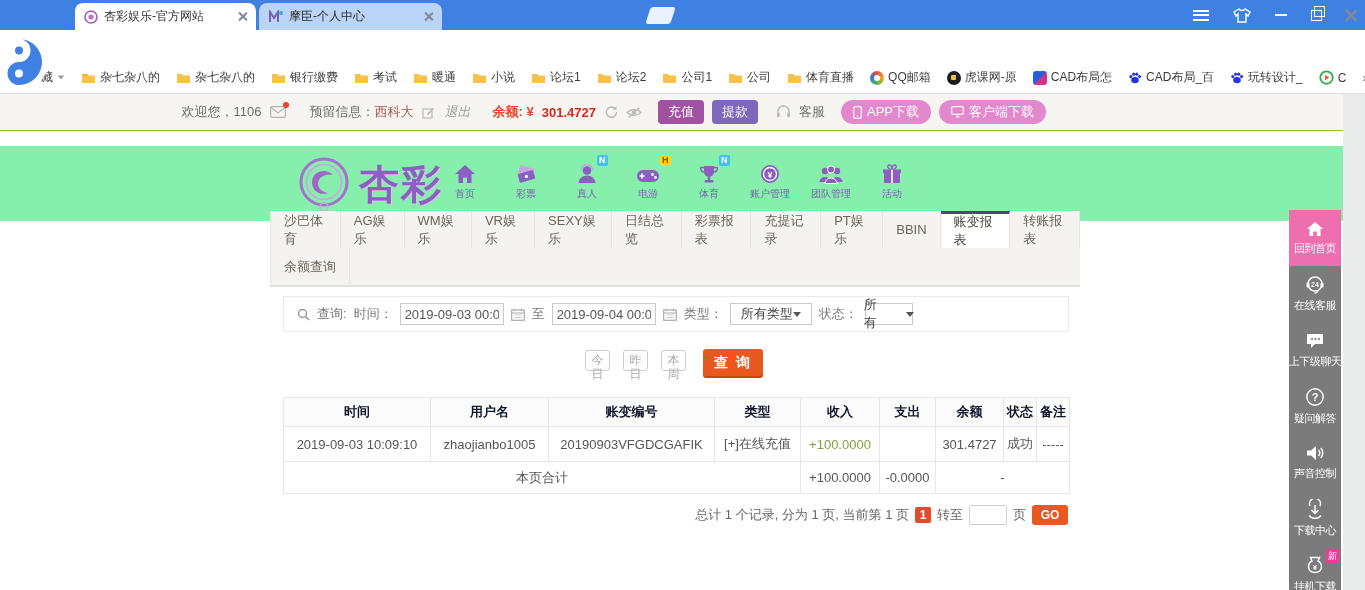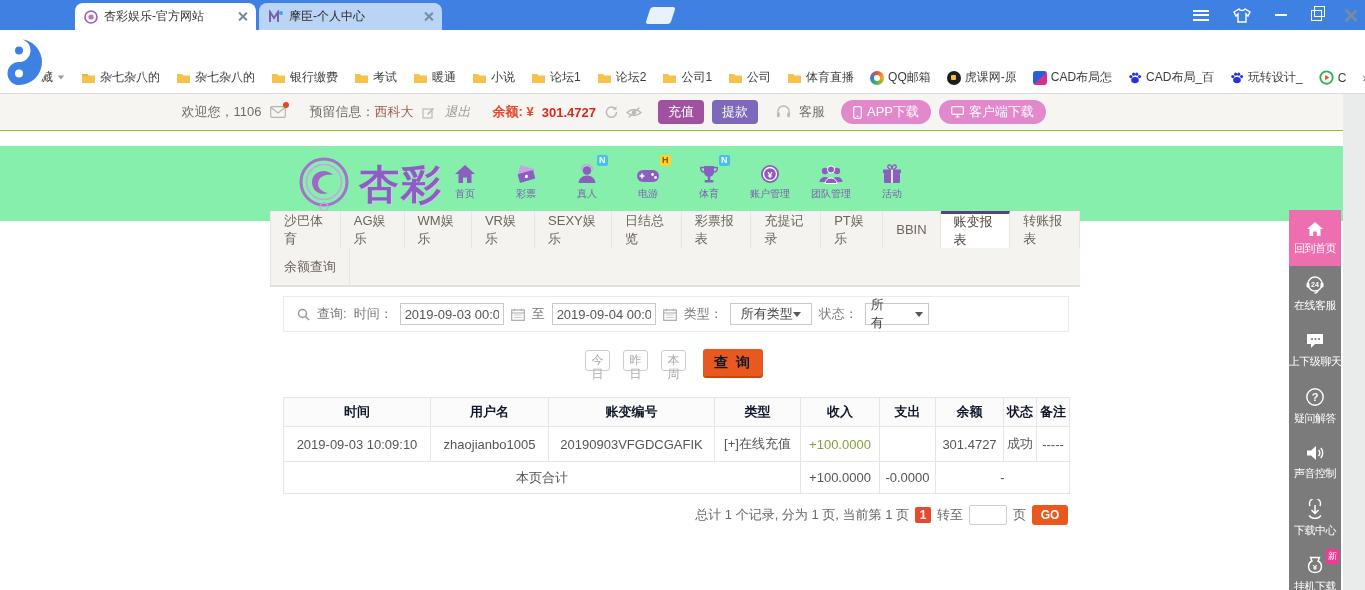--- a/index.html
+++ b/index.html
@@ -77,21 +77,21 @@
   
   .filterbox { position:absolute; left:283px; top:296px; width:786px; height:36px; border:1px solid #ebebeb; display:flex; align-items:center; gap:7px; padding-left:13px; font-size:13px; color:#7a7a7a; background:#fff; }
   .f-input { height:22px; width:104px; border:1px solid #c9c9c9; font-size:13px; color:#555; padding:0 4px; font-family:inherit; }
   .f-select { height:22px; border:1px solid #c9c9c9; display:flex; align-items:center; justify-content:center; padding:0 5px; color:#444; background:#fff; cursor:pointer; }
   .f-caret { width:0; height:0; border-left:4px solid transparent; border-right:4px solid transparent; border-top:5px solid #555; }
 
   
   .quickrow { position:absolute; left:283px; top:349px; width:786px; height:32px; }
   .mini-btn { position:absolute; top:1px; width:25px; height:21px; border:1px solid #ccc; border-radius:3px; color:#aaa; font-size:12px; cursor:pointer; background:#fff; }
   .mini-btn span { display:block; width:14px; margin:2px auto 0; line-height:14px; word-break:break-all; text-align:center; }
-  .query-btn { position:absolute; left:420px; top:0; width:60px; height:27px; background:#e8581f; border-radius:3px; color:#0f172a; font-size:14px; font-weight:bold; text-align:center; line-height:27px; letter-spacing:2px; box-shadow:0 2px 0 #c8490f; cursor:pointer; }
+  .query-btn { position:absolute; left:420px; top:0; width:60px; height:27px; background:#e8581f; border-radius:3px; color:#ffffff; font-size:14px; font-weight:bold; text-align:center; line-height:27px; letter-spacing:2px; box-shadow:0 2px 0 #c8490f; cursor:pointer; }
 
   
   .reptable { position:absolute; left:283px; top:397px; width:786px; border-collapse:collapse; table-layout:fixed; }
   .reptable th,.reptable td { border:1px solid #e6e6e6; text-align:center; font-size:13px; }
   .reptable th { height:29px; background:#fbfbfb; color:#0f172a; font-weight:bold; }
   .reptable td { height:35px; color:#555; }
   .reptable tr.sumrow td { height:32px; }
   td.income { color:#7ea43e; }
 
   
@@ -543,21 +543,21 @@
       <rect x="0.7" y="2" width="12.6" height="10.3" fill="none" stroke="#aaa" stroke-width="1.2"></rect>
       <path d="M1 5 H13 M3.5 0.7 V3 M10.5 0.7 V3" stroke="#aaa" stroke-width="1.2"></path>
       <path d="M3 7 H11 M3 9.5 H11" stroke="#ccc" stroke-width="1"></path>
     </svg>
   <span>类型：</span>
   <span class="f-select" style="width:82px;">
       <span>所有类型</span>
       <span class="f-caret"></span>
     </span>
   <span>状态：</span>
-  <span class="f-select" style="width:64px;gap:29px;">
+  <span class="f-select" style="width:48px;gap:29px;">
       <span>所有</span>
       <span class="f-caret"></span>
     </span>
 </div>
 
 <div class="quickrow">
   <div class="mini-btn" style="left:302px;">
       <span>今日</span>
     </div>
   <div class="mini-btn" style="left:340px;">

